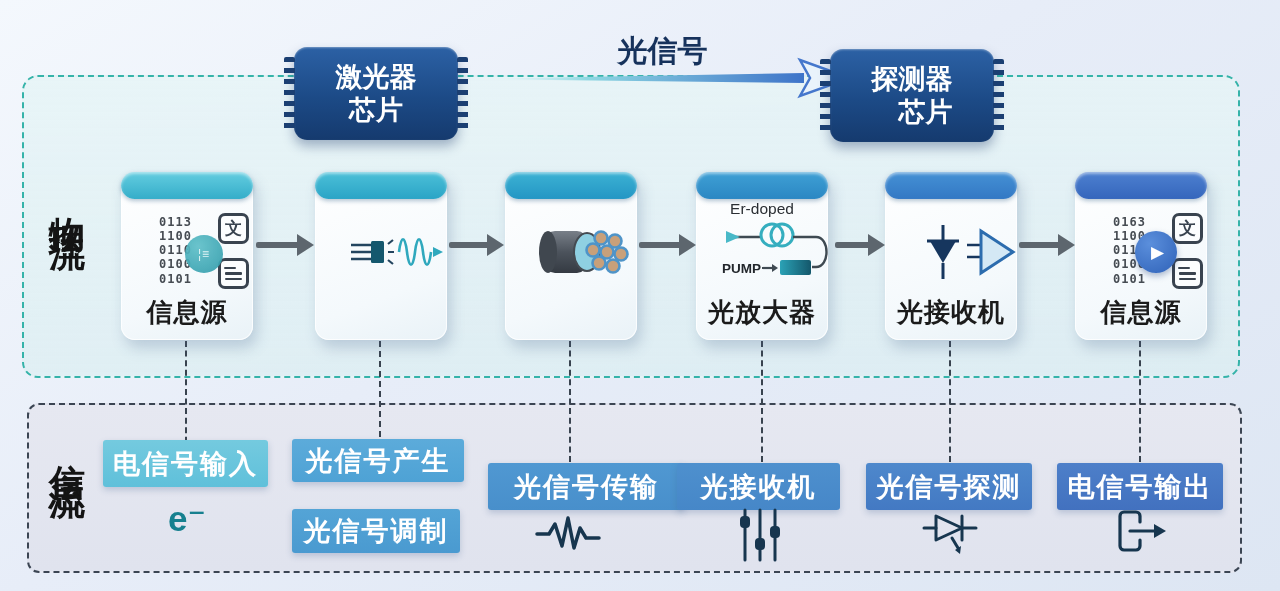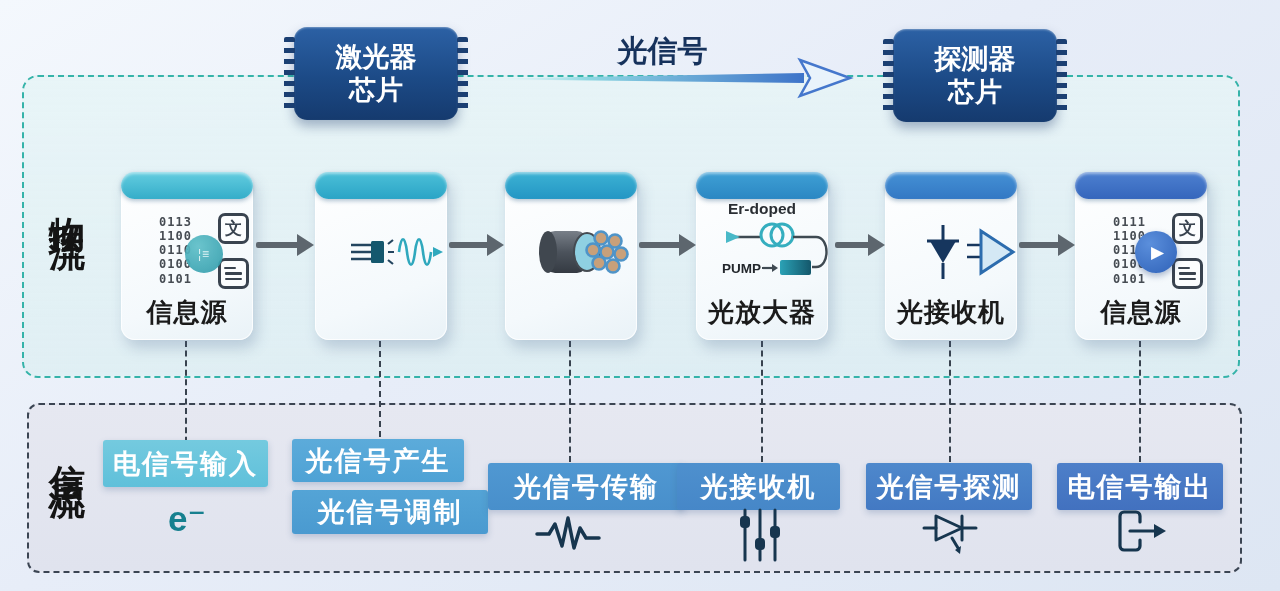--- a/index.html
+++ b/index.html
@@ -28,24 +28,24 @@
   }
   #phys-label { left:42px; top:188px; }
   #info-label { left:42px; top:436px; }
 
   
   .chip {
     width:164px; height:93px; border-radius:13px;
     background:linear-gradient(180deg,#2c61a5 0%,#1c4a86 55%,#153a6e 100%);
     box-shadow:0 6px 12px rgba(20,50,100,.35), inset 0 1px 2px rgba(255,255,255,.35);
     display:flex; align-items:center; justify-content:center; text-align:center;
-    color:#fff; font-weight:700; font-size:27px; line-height:1.22; z-index:4;
+    color:#fff; font-weight:700; font-size:27px; line-height:1.22; z-index:4;margin-top:20px;
   }
   #laser-chip { left:294px; top:27px; }
-  #detector-chip { left:893px; top:29px; }
+  #detector-chip { left:830px; top:29px;text-align:right; }
   .pins {
     position:absolute; top:10px; width:11px; height:74px;
     background:repeating-linear-gradient(to bottom,#1b3f72 0 5px,transparent 5px 11px);
   }
   .pins.l { left:-10px; border-radius:2px; }
   .pins.r { right:-10px; border-radius:2px; }
 
   #optical-signal-label {
     left:560px; top:31px; width:205px; text-align:center;
     font-size:30px; font-weight:700; color:#16325c; z-index:5;
@@ -96,21 +96,21 @@
   .ov-teal { left:34px; top:22px; width:38px; height:38px;
     background:radial-gradient(circle at 35% 30%,#5fc0c9,#2f9aaa); opacity:.92; }
   .ov-teal .glyph { color:#dff4f5; font-size:12px; letter-spacing:1px; }
   .ov-blue { left:30px; top:18px; width:42px; height:42px;
     background:radial-gradient(circle at 35% 30%,#5b8fdc,#2f62b8);
     box-shadow:0 3px 6px rgba(30,60,120,.35); }
   .ov-blue .glyph { color:#fff; font-size:17px; margin-left:3px; }
 
   
   .er-label { position:absolute; top:28px; width:100%; text-align:center;
-    font-size:15.5px; font-weight:700; color:#2a2e33; }
+    font-size:15.5px; font-weight:400; color:#2a2e33; }
 
   
   .flow-arrow { height:0; z-index:3; }
   .flow-arrow .shaft { position:absolute; left:0; right:13px; top:-3px; height:6px;
     background:#5d666e; border-radius:2px; }
   .flow-arrow:after { content:""; position:absolute; right:-2px; top:-11px;
     border-left:17px solid #5d666e; border-top:11px solid transparent;
     border-bottom:11px solid transparent; }
 
   
@@ -285,21 +285,21 @@
     </svg>
   </div>
   <div class="card-label">光接收机</div>
 </div>
 
 <div class="abs card" style="left:1075px">
   <div class="card-head h6"></div>
   <div class="card-icon">
     <div class="binary-wrap">
       <div class="binary-col">
-        <div>0111</div>
+        <div>0163</div>
         <div>1100</div>
         <div>0110</div>
         <div>0100</div>
         <div>0101</div>
       </div>
       <div class="doc doc-text">文</div>
       <div class="doc doc-lines">
           <i></i>
           <i></i>
           <i></i>
@@ -332,21 +332,21 @@
 <div class="abs vdash" style="left:379px;top:341px;height:96px"></div>
 <div class="abs vdash" style="left:569px;top:341px;height:121px"></div>
 <div class="abs vdash" style="left:761px;top:341px;height:121px"></div>
 <div class="abs vdash" style="left:949px;top:341px;height:121px"></div>
 <div class="abs vdash" style="left:1139px;top:341px;height:121px"></div>
 
 <div class="abs flow-label b1" style="left:103px;top:440px;width:165px">电信号输入</div>
 <div class="abs" id="electron-symbol">e⁻</div>
 
 <div class="abs flow-label b2" style="left:292px;top:439px;width:172px;height:43px">光信号产生</div>
-<div class="abs flow-label b3" style="left:292px;top:490px;width:196px;height:44px">光信号调制</div>
+<div class="abs flow-label b3" style="left:292px;top:509px;width:168px;height:44px">光信号调制</div>
 
 <div class="abs flow-label b4" style="left:488px;top:463px;width:197px">光信号传输</div>
 <svg class="abs mini-icon" style="left:535px;top:514px" width="66" height="40" viewBox="0 0 66 40">
   <path d="M2,20 H14 L20,10 L27,32 L33,4 L39,34 L45,14 L51,24 L64,24" stroke="#17364f" stroke-width="3.5" fill="none" stroke-linecap="round" stroke-linejoin="round"></path>
 </svg>
 
 <div class="abs flow-label b5" style="left:677px;top:463px;width:163px">光接收机</div>
 <svg class="abs mini-icon" style="left:737px;top:508px" width="46" height="54" viewBox="0 0 46 54">
   <g stroke="#17364f" stroke-width="3" stroke-linecap="round">
     <path d="M8,2 V52 M23,2 V52 M38,2 V52"></path>

